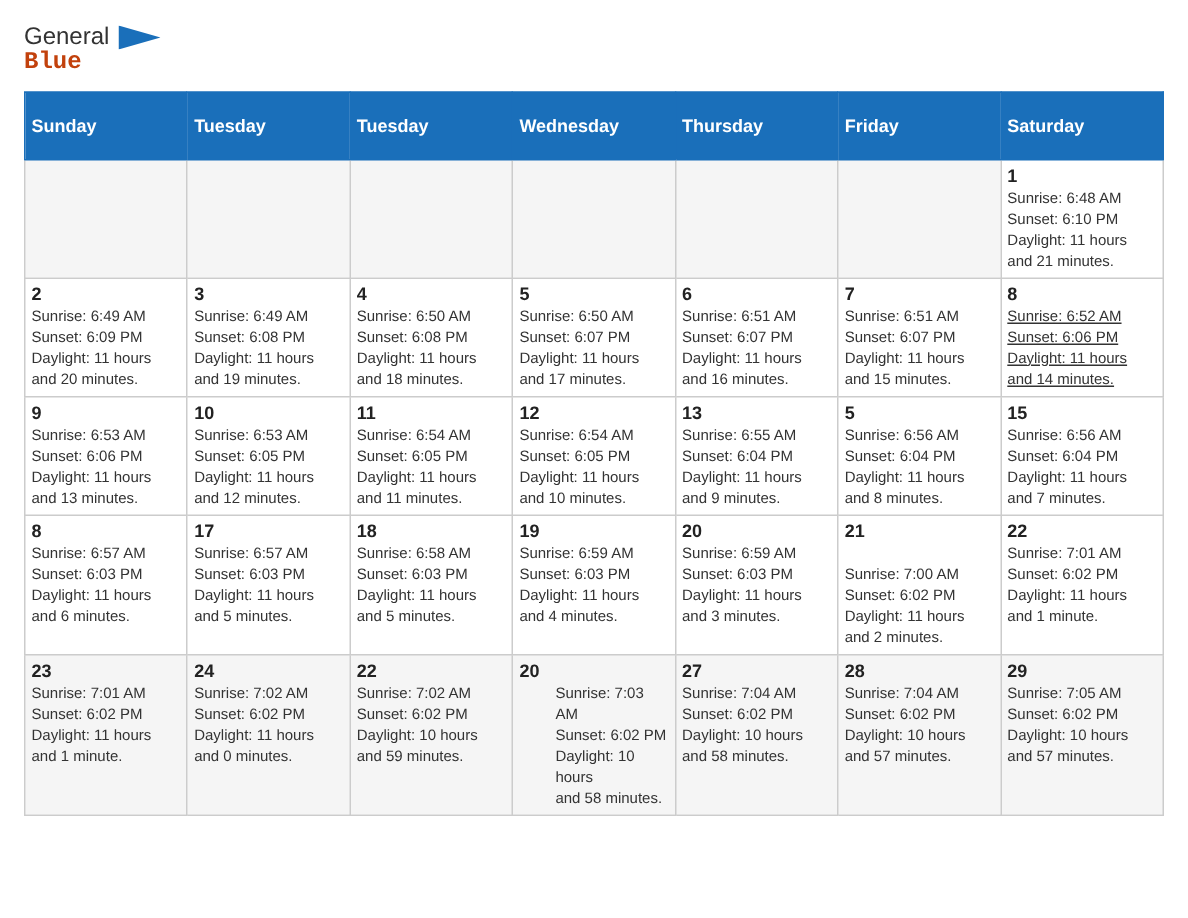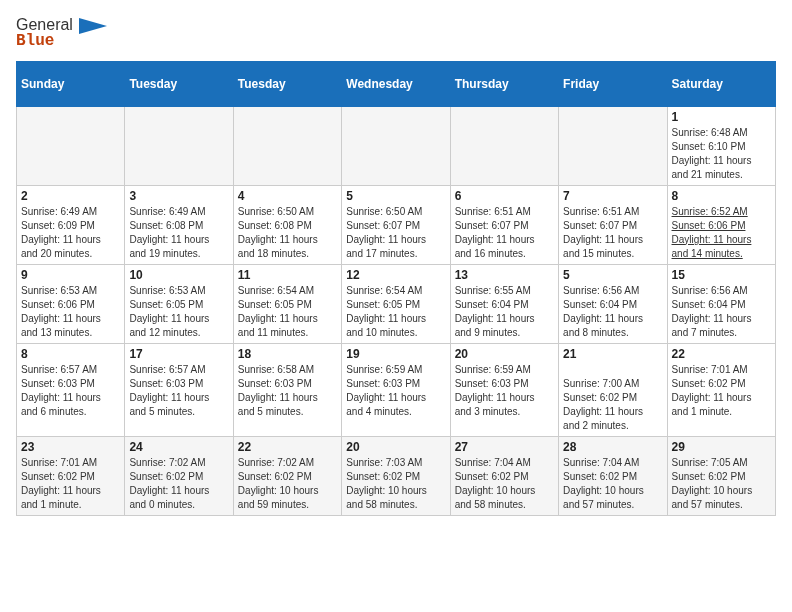--- a/index.html
+++ b/index.html
@@ -293,21 +293,21 @@
         </td>
         <td>
           <div class="day-number">22</div>
           <div class="day-info" style="white-space: pre-wrap;">Sunrise: 7:02 AM
 Sunset: 6:02 PM
 Daylight: 10 hours
 and 59 minutes.</div>
         </td>
         <td>
           <div class="day-number">20</div>
-          <div class="day-info" style="white-space: pre-wrap;">Sunrise: 7:03 AM
+          <div class="day-info" style="white-space: pre-wrap; margin-left: 24px;">Sunrise: 7:03 AM
 Sunset: 6:02 PM
 Daylight: 10 hours
 and 58 minutes.</div>
         </td>
         <td>
           <div class="day-number">27</div>
           <div class="day-info" style="white-space: pre-wrap;">Sunrise: 7:04 AM
 Sunset: 6:02 PM
 Daylight: 10 hours
 and 58 minutes.</div>

